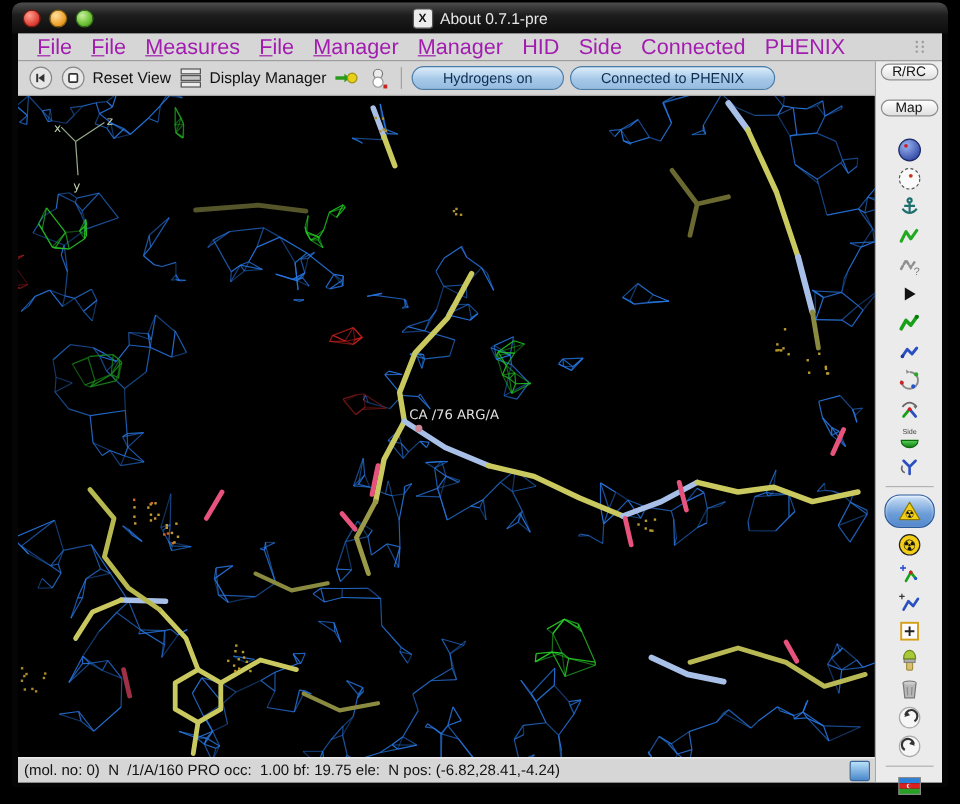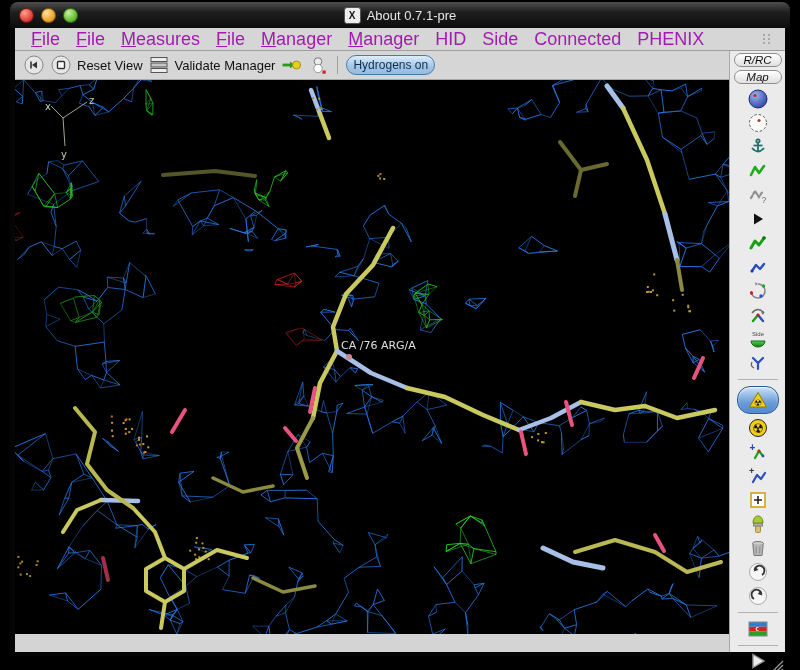--- a/index.html
+++ b/index.html
@@ -15,28 +15,28 @@
   .xbadge{width:15px;height:15px;background:#ededed;border:1px solid #555;border-radius:3px;color:#111;font-size:10px;font-weight:bold;display:flex;align-items:center;justify-content:center;}
   .chrome{position:absolute;left:5px;right:5px;top:26px;bottom:4px;background:#d4d4d4;display:flex;flex-direction:column;}
   .menubar{height:22px;background:#d6d6d6;border-bottom:1px solid #9e9e9e;display:flex;align-items:center;padding:0 8px;position:relative;}
   .mi{font-size:18px;color:#a21caf;padding:0 8px;display:inline-block;cursor:default;}
   .mi.accel::first-letter{text-decoration:underline;}
   .menugrip{position:absolute;right:12px;top:5px;}
   .mainrow{flex:1;display:flex;min-height:0;}
   .leftcol{width:714px;display:flex;flex-direction:column;}
   .toolbar{height:28px;display:flex;align-items:center;gap:5px;padding:0 8px;border-bottom:1px solid #a8a8a8;background:#d6d6d6;}
   .tlabel{font-size:13px;color:#111;}
-  .aquapill{font-size:12px;color:#0e2e52;background:linear-gradient(#ddeefb,#a6c8e8 55%,#94bbe0);border:1.5px solid #4a7ca8;border-radius:10px;padding:2px 6px;white-space:nowrap;}
+  .aquapill{font-size:12px;color:#0e2e52;background:linear-gradient(#ddeefb,#a6c8e8 55%,#94bbe0);border:1.5px solid #4a7ca8;border-radius:10px;padding:2px 25px;white-space:nowrap;}
   .tsep{width:1px;height:18px;background:#a0a0a0;margin:0 3px;}
   .canvas-wrap{width:714px;height:554px;background:#000;position:relative;}
   .canvas-wrap svg{position:absolute;left:0;top:0;}
   .statusbar{height:20px;display:flex;align-items:center;padding:0 5px;font-size:12.5px;white-space:pre;color:#111;border-top:1px solid #f2f2f2;background:#d6d6d6;position:relative;}
   .status-square{position:absolute;right:4px;top:2px;width:15px;height:15px;background:linear-gradient(#b8e0f8,#4a88cc);border:1px solid #3a6898;border-radius:2px;}
   .rightcol{flex:1;background:#ebebeb;border-left:1px solid #a8a8a8;display:flex;flex-direction:column;align-items:center;padding-top:2px;}
-  .sidepill{width:46px;height:17px;background:linear-gradient(#ffffff,#e0e0e0);border:1px solid #8e8e8e;border-radius:9px;font-size:11.5px;display:flex;align-items:center;justify-content:center;color:#111;margin-bottom:3px;font-style:italic;}
+  .sidepill{width:46px;height:17px;background:linear-gradient(#ffffff,#e0e0e0);border:1px solid #8e8e8e;border-radius:9px;font-size:11.5px;display:flex;align-items:center;justify-content:center;color:#111;margin-bottom:16px;}
   .ticon{width:22px;height:22px;margin:1px 0;flex:none;}
   .tool-active{width:40px;height:26px;border-radius:13px;background:linear-gradient(#cde1f6,#6a9cd8 60%,#5488cc);border:1.5px solid #2a5a9c;display:flex;align-items:center;justify-content:center;margin:2px 0;box-shadow:inset 0 1px 2px rgba(255,255,255,.75);flex:none;}
   .vsep{width:40px;height:1px;background:#b2b2b2;margin:4px 0;flex:none;}
   .playrow{margin-top:auto;width:100%;display:flex;align-items:flex-end;justify-content:center;padding-bottom:2px;position:relative;height:24px;}
 </style>
 </head>
 <body>
 
 <div class="window">
   <div class="titlebar">
@@ -88,33 +88,34 @@
             <rect x="7.5" y="7.5" width="7" height="7" rx="1" fill="#fff" stroke="#333" stroke-width="1.4"></rect>
           </svg>
           <span class="tlabel">Reset View</span>
           <svg class="ticon" viewBox="0 0 22 22">
             <g stroke="#555">
                 <rect x="3" y="3.5" width="16" height="4" fill="#ececec"></rect>
                 <rect x="3" y="9" width="16" height="4" fill="#c6c6c6"></rect>
                 <rect x="3" y="14.5" width="16" height="4" fill="#ececec"></rect>
               </g>
           </svg>
-          <span class="tlabel">Validate Manager</span>
+          <span class="tlabel">Display Manager</span>
           <svg class="ticon" viewBox="0 0 22 22">
             <line x1="2.5" y1="11" x2="11" y2="11" stroke="#2a9a1a" stroke-width="2.8"></line>
             <path d="M10,7.5 L14.5,11 L10,14.5 Z" fill="#2a9a1a"></path>
             <circle cx="16.5" cy="11" r="4" fill="#e8d018" stroke="#a09010"></circle>
           </svg>
           <svg class="ticon" viewBox="0 0 22 22">
             <circle cx="11" cy="7.5" r="3.8" fill="#ececec" stroke="#777"></circle>
             <circle cx="11" cy="14.5" r="4.2" fill="#fff" stroke="#999"></circle>
             <rect x="15.5" y="16.5" width="3.2" height="3.2" fill="#cc2222"></rect>
           </svg>
           <div class="tsep"></div>
           <span class="aquapill">Hydrogens on</span>
+          <span class="aquapill">Connected to PHENIX</span>
         </div>
 
         <div class="canvas-wrap">
           <svg id="gl-scene" width="714" height="554" viewBox="0 0 714 554">
               <line x1="26.9" y1="11.2" x2="20.2" y2="12.4" stroke="#2878e4" stroke-width="1" stroke-opacity="0.79"></line>
               <line x1="26.9" y1="11.2" x2="28.2" y2="20.6" stroke="#2878e4" stroke-width="1" stroke-opacity="0.49"></line>
               <line x1="-1.3" y1="8.3" x2="7.8" y2="16.3" stroke="#2878e4" stroke-width="1" stroke-opacity="0.92"></line>
               <line x1="-1.3" y1="8.3" x2="8.7" y2="-0.2" stroke="#2878e4" stroke-width="1" stroke-opacity="0.47"></line>
               <line x1="43.6" y1="9.7" x2="46.9" y2="15.8" stroke="#2878e4" stroke-width="1" stroke-opacity="0.49"></line>
               <line x1="43.6" y1="9.7" x2="53.9" y2="8.4" stroke="#2878e4" stroke-width="1" stroke-opacity="0.61"></line>
@@ -1384,20 +1385,24 @@
               <line x1="48" y1="38" x2="72" y2="22" stroke="#9aac8c" stroke-width="1"></line>
               <line x1="48" y1="38" x2="50" y2="66" stroke="#9aac8c" stroke-width="1"></line>
               <text x="30" y="30" fill="#c2d4ae" font-size="10" font-family="DejaVu Sans, sans-serif">x</text>
               <text x="74" y="24" fill="#c2d4ae" font-size="10" font-family="DejaVu Sans, sans-serif">z</text>
               <text x="46" y="78" fill="#c2d4ae" font-size="10" font-family="DejaVu Sans, sans-serif">y</text>
               <circle cx="334" cy="277" r="3" fill="#cc8898"></circle>
               <text x="326" y="269" fill="#e0e0e0" font-size="11" font-family="DejaVu Sans, sans-serif">CA /76 ARG/A</text>
             </svg>
         </div>
 
+        <div class="statusbar">
+          <span>(mol. no: 0)  N  /1/A/160 PRO occ:  1.00 bf: 19.75 ele:  N pos: (-6.82,28.41,-4.24)</span>
+          <div class="status-square"></div>
+        </div>
       </div>
 
       <div class="rightcol">
         <div class="sidepill">R/RC</div>
         <div class="sidepill">Map</div>
 
         <svg class="ticon" viewBox="0 0 22 22">
           <defs>
               <radialGradient id="sphg" cx="35%" cy="30%" r="80%">
                 <stop offset="0%" stop-color="#9ab4f0"></stop>

